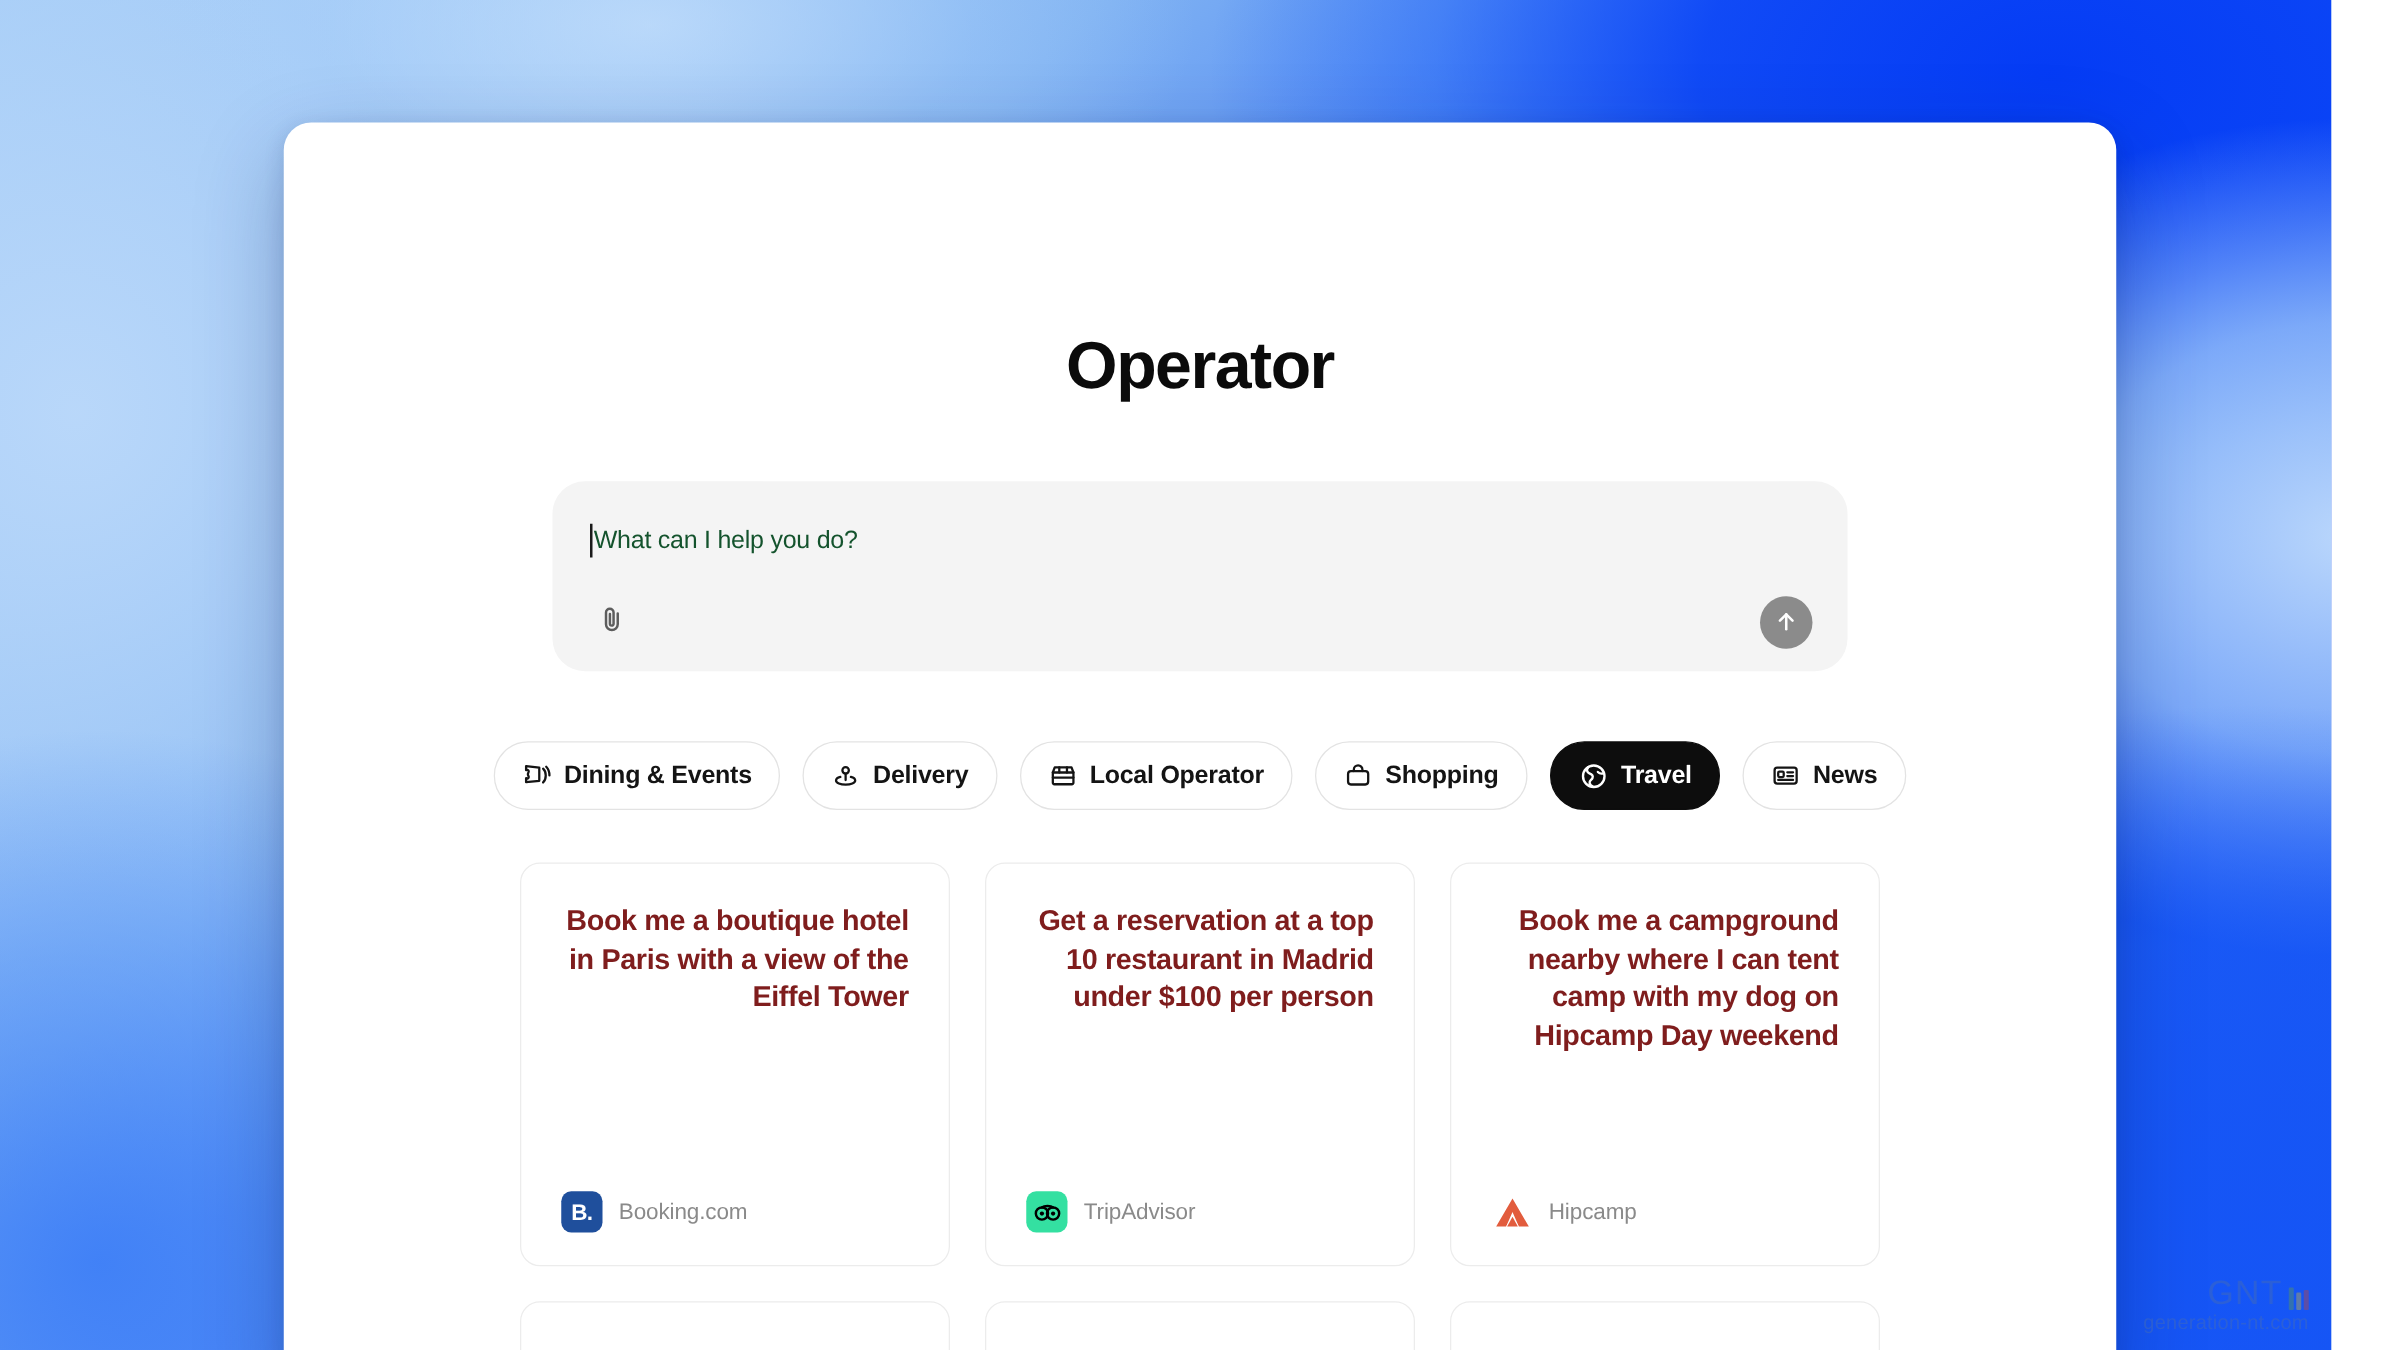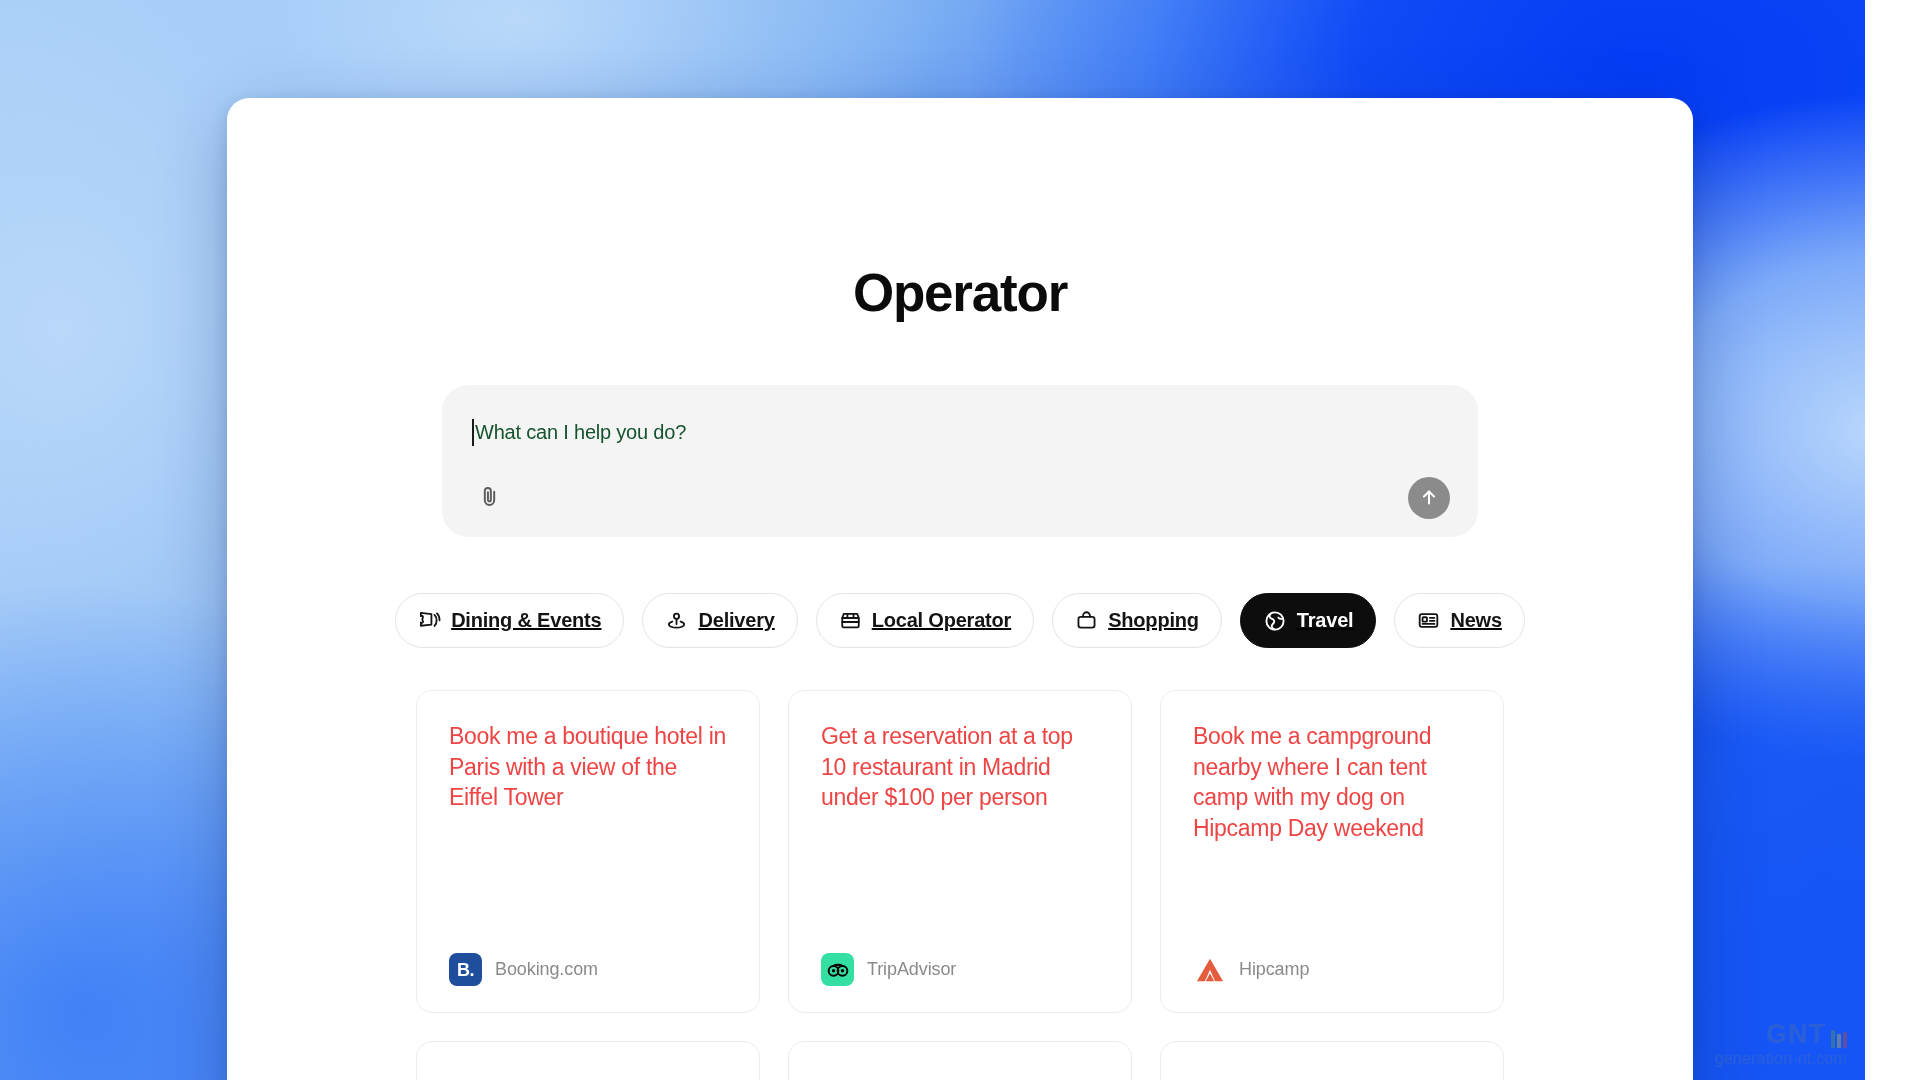--- a/index.html
+++ b/index.html
@@ -157,21 +157,20 @@
     border: none;
   }
 
   
   #category-chips {
     display: flex;
     justify-content: center;
     gap: 18px;
     margin-top: 56px;
     padding: 0 40px;
-    text-decoration: underline;
   }
   .chip {
     display: flex;
     align-items: center;
     gap: 10px;
     height: 55px;
     padding: 0 22px;
     border-radius: 28px;
     border: 1px solid #e3e3e3;
     background: #ffffff;
@@ -204,23 +203,24 @@
     border-radius: 16px;
     padding: 30px 32px 26px 32px;
     display: flex;
     flex-direction: column;
     justify-content: space-between;
     cursor: pointer;
   }
   .card-prompt {
     font-size: 23px;
     line-height: 1.33;
-    font-weight: 400;
-    color: #ef4444;
+    font-weight: 700;
+    color: #7f1d1d;
     letter-spacing: -0.3px;
+    text-align: right;
   }
   .card-source {
     display: flex;
     align-items: center;
     gap: 13px;
   }
   .source-logo {
     width: 33px; height: 33px;
     border-radius: 8px;
     display: flex; align-items: center; justify-content: center;
@@ -263,21 +263,21 @@
     position: absolute;
     right: 18px;
     bottom: 12px;
     text-align: right;
     opacity: 0.42;
     user-select: none;
   }
   #watermark-row { display: flex; align-items: flex-end; gap: 5px; justify-content: flex-end; }
   #watermark-logo {
     font-size: 27px;
-    font-weight: 700;
+    font-weight: 400;
     letter-spacing: 1px;
     color: #4a6fb0;
     line-height: 0.95;
   }
   #watermark-bars { display: flex; align-items: flex-end; gap: 2px; height: 20px; }
   .wbar { width: 4px; border-radius: 1px; }
   #watermark-url {
     font-size: 16px;
     color: #4a6fb0;
     letter-spacing: 0.2px;

